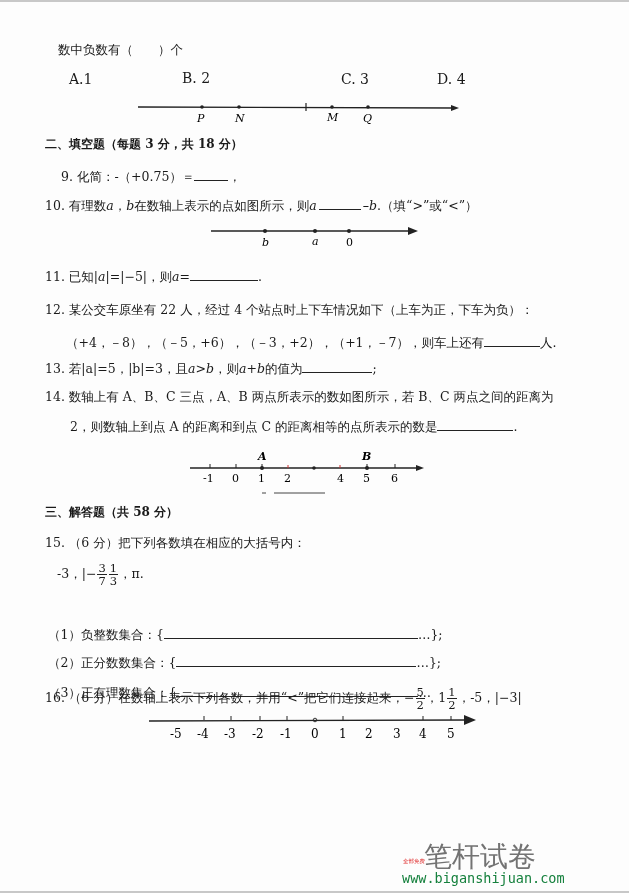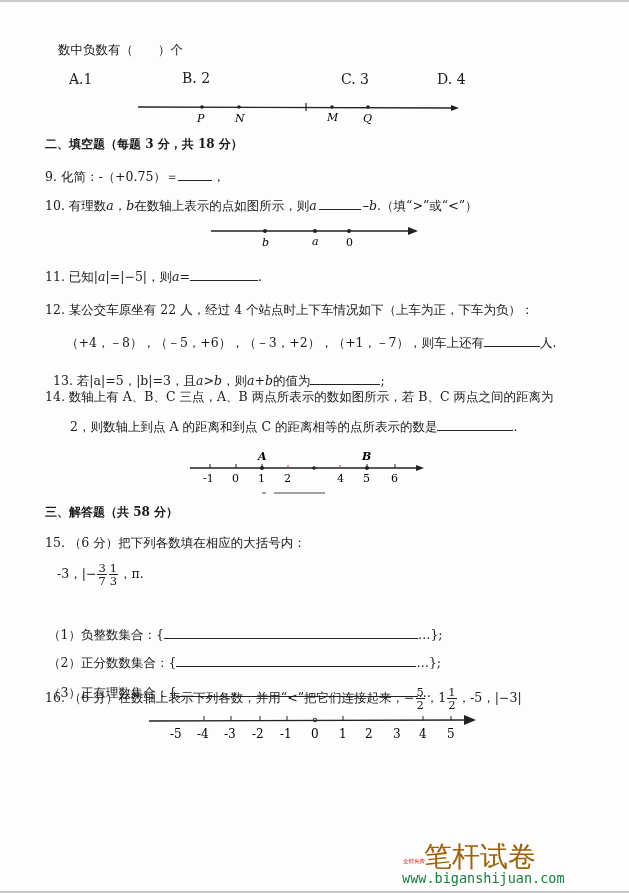--- a/index.html
+++ b/index.html
@@ -54,21 +54,21 @@
       position: absolute;
       font-size: 14px;
     }
     svg { position: absolute; overflow: visible; }
     svg text { font-family: "DejaVu Serif", "Liberation Serif", serif; }
     .watermark-title {
       position: absolute;
       left: 424px; top: 838px;
       font-family: Liberation Mono, monospace;
       font-size: 28px;
-      color: #a16207;
+      color: #737373;
       letter-spacing: 0px;
     }
     .watermark-red {
       position: absolute;
       left: 403px; top: 858px;
       font-family: "DejaVu Sans", sans-serif;
       font-size: 5.5px;
       color: #e03030;
     }
     .watermark-url {
@@ -99,21 +99,21 @@
   <circle cx="332" cy="107" r="1.8" fill="#222"></circle>
   <circle cx="368" cy="107" r="1.8" fill="#222"></circle>
   <text x="197" y="122" font-size="11" font-style="italic">P</text>
   <text x="235" y="122" font-size="11" font-style="italic">N</text>
   <text x="327" y="121" font-size="11" font-style="italic">M</text>
   <text x="363" y="122" font-size="11" font-style="italic">Q</text>
 </svg>
 
 <div class="line section" style="left:45px; top:137px;">二、填空题（每题 3 分，共 18 分）</div>
 
-<div class="line" style="left:45px; top:168px;">
+<div class="line" style="left:61px; top:168px;">
   <span>9. 化简：-（+0.75）＝</span><span class="blank" style="width:34px;"></span><span>，</span>
 </div>
 
 <div class="line" style="left:45px; top:197px;">
   <span>10. 有理数</span><span class="it">a</span><span>，</span><span class="it">b</span><span>在数轴上表示的点如图所示，则</span><span class="it">a</span><span class="blank" style="width:42px; margin:0 2px;"></span><span class="it">–b</span><span>.（填“&gt;”或“&lt;”）</span>
 </div>
 
 <svg style="left:0; top:0;" width="629" height="260">
   <line x1="211" y1="231" x2="410" y2="231" stroke="#222" stroke-width="1.4"></line>
   <polygon points="418,231 408,227 408,235" fill="#222"></polygon>
@@ -127,21 +127,21 @@
 
 <div class="line" style="left:45px; top:268px;">
   <span>11. 已知</span><span class="it">|a|</span><span>=</span><span>|−5|</span><span>，则</span><span class="it">a=</span><span class="blank" style="width:68px;"></span><span>.</span>
 </div>
 
 <div class="line" style="left:45px; top:302px;">12. 某公交车原坐有 22 人，经过 4 个站点时上下车情况如下（上车为正，下车为负）：</div>
 <div class="line" style="left:66px; top:334px;">
   <span>（+4，－8），（－5，+6），（－3，+2），（+1，－7），则车上还有</span><span class="blank" style="width:56px;"></span><span>人.</span>
 </div>
 
-<div class="line" style="left:45px; top:372px;margin-left:8px;">
+<div class="line" style="left:45px; top:360px;">
   <span>13. 若|a|=5，|b|=3，且</span><span class="it">a&gt;b</span><span>，则</span><span class="it">a+b</span><span>的值为</span><span class="blank" style="width:70px;"></span><span>;</span>
 </div>
 
 <div class="line" style="left:45px; top:389px;">14. 数轴上有 A、B、C 三点，A、B 两点所表示的数如图所示，若 B、C 两点之间的距离为</div>
 <div class="line" style="left:70px; top:418px;">
   <span>2，则数轴上到点 A 的距离和到点 C 的距离相等的点所表示的数是</span><span class="blank" style="width:76px;"></span><span>.</span>
 </div>
 
 <svg style="left:0; top:0;" width="629" height="500">
   <line x1="190" y1="468" x2="418" y2="468" stroke="#222" stroke-width="1.3"></line>

